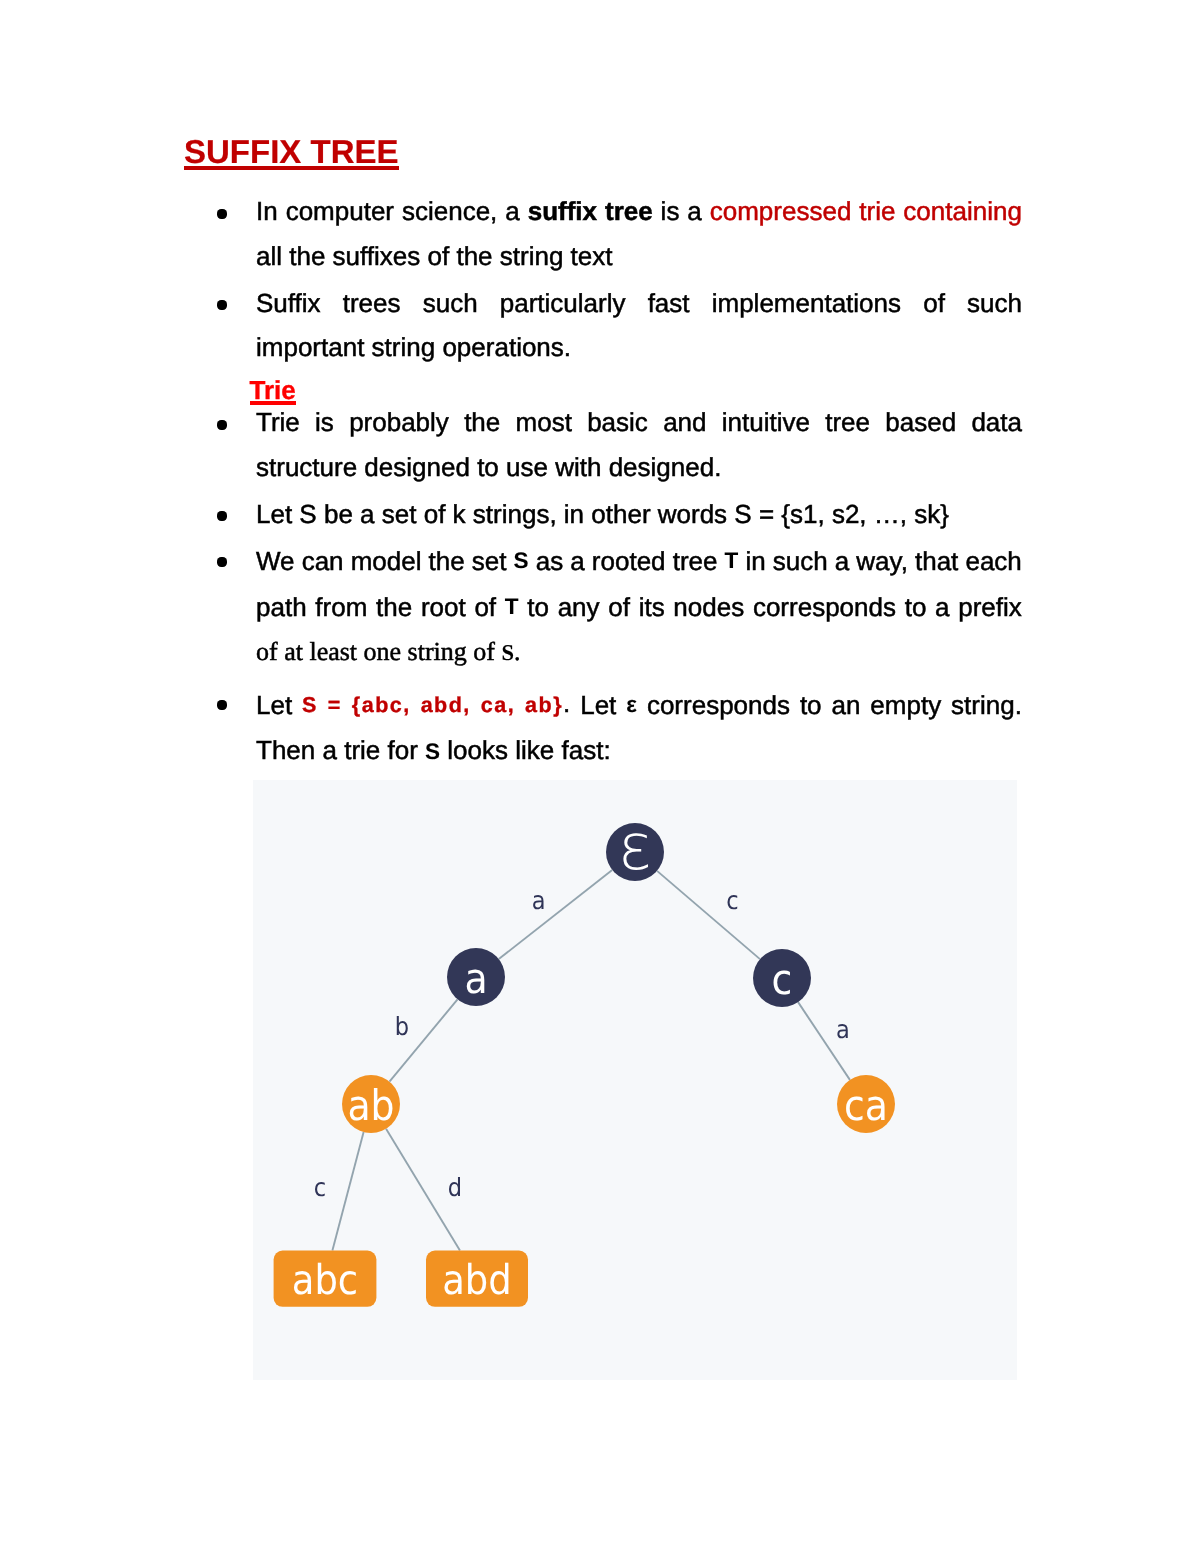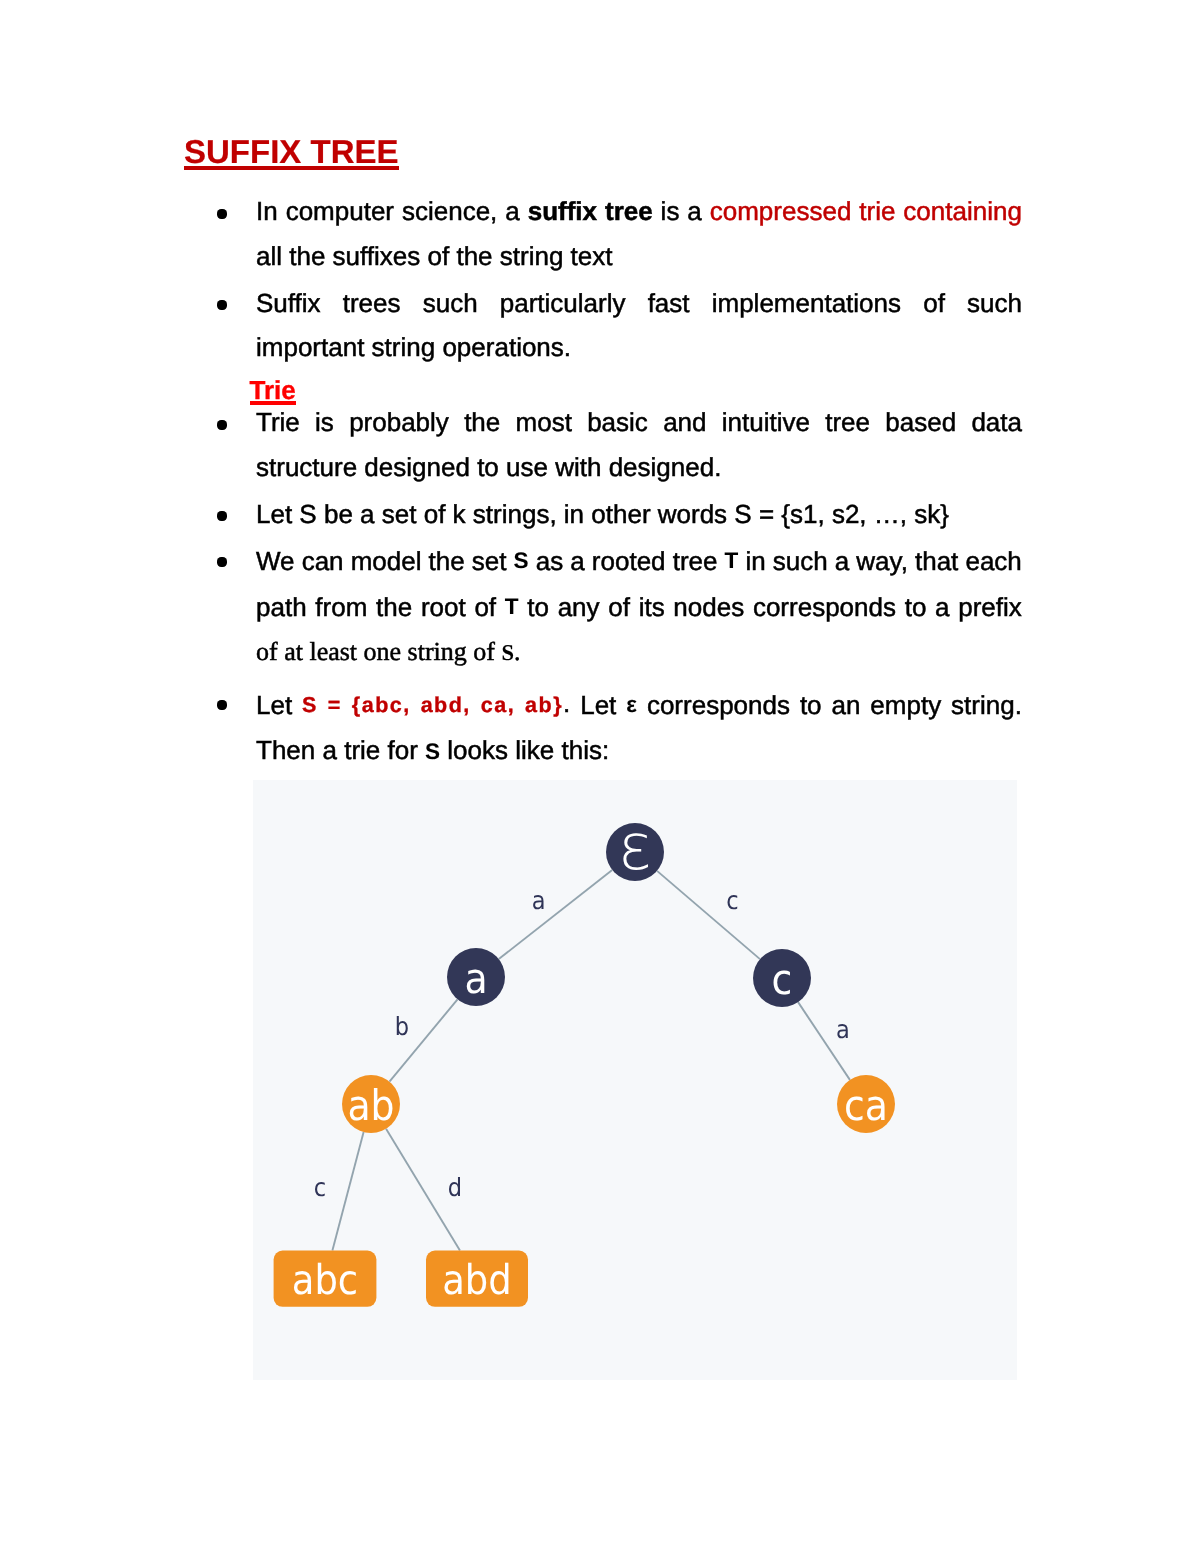--- a/index.html
+++ b/index.html
@@ -62,21 +62,21 @@
       <div class="tl j" style="top: 422px;"><span class="w"><span>Trie</span></span><span class="w"><span>is</span></span><span class="w"><span>probably</span></span><span class="w"><span>the</span></span><span class="w"><span>most</span></span><span class="w"><span>basic</span></span><span class="w"><span>and</span></span><span class="w"><span>intuitive</span></span><span class="w"><span>tree</span></span><span class="w"><span>based</span></span><span class="w"><span>data</span></span></div>
       <div class="tl" style="top: 467.25px;"><span>structure designed to use with designed.</span></div>
       <div class="bul" style="left: 217px; top: 511.05px;"></div>
       <div class="tl" style="top: 513.5px;"><span>Let S be a set of k strings, in other words S = {s1, s2, …, sk}</span></div>
       <div class="bul" style="left: 217px; top: 556.55px;"></div>
       <div class="tl j" style="top: 559px;"><span class="w"><span>We</span></span><span class="w"><span>can</span></span><span class="w"><span>model</span></span><span class="w"><span>the</span></span><span class="w"><span>set</span></span><span class="w"><span class="sm">S</span></span><span class="w"><span>as</span></span><span class="w"><span>a</span></span><span class="w"><span>rooted</span></span><span class="w"><span>tree</span></span><span class="w"><span class="sm">T</span></span><span class="w"><span>in</span></span><span class="w"><span>such</span></span><span class="w"><span>a</span></span><span class="w"><span>way,</span></span><span class="w"><span>that</span></span><span class="w"><span>each</span></span></div>
       <div class="tl j" style="top: 605.25px;"><span class="w"><span>path</span></span><span class="w"><span>from</span></span><span class="w"><span>the</span></span><span class="w"><span>root</span></span><span class="w"><span>of</span></span><span class="w"><span class="sm">T</span></span><span class="w"><span>to</span></span><span class="w"><span>any</span></span><span class="w"><span>of</span></span><span class="w"><span>its</span></span><span class="w"><span>nodes</span></span><span class="w"><span>corresponds</span></span><span class="w"><span>to</span></span><span class="w"><span>a</span></span><span class="w"><span>prefix</span></span></div>
       <div class="tl" style="top: 651.75px; font-family: Liberation Serif, serif;"><span>of at least one string of </span><span class="sm">S</span><span>.</span></div>
       <div class="bul" style="left: 217px; top: 700.2px;"></div>
       <div class="tl j" style="top: 702.65px;"><span class="w"><span>Let</span></span><span class="w"><span class="red sm">S</span></span><span class="w"><span class="red sm">=</span></span><span class="w"><span class="red sm">{abc,</span></span><span class="w"><span class="red sm">abd,</span></span><span class="w"><span class="red sm">ca,</span></span><span class="w"><span class="red sm">ab}</span><span>.</span></span><span class="w"><span>Let</span></span><span class="w"><span class="sm">ε</span></span><span class="w"><span>corresponds</span></span><span class="w"><span>to</span></span><span class="w"><span>an</span></span><span class="w"><span>empty</span></span><span class="w"><span>string.</span></span></div>
-      <div class="tl" style="top: 749.5px;"><span>Then a trie for </span><span class="sm">S</span><span> looks like this:</span></div>
+      <div class="tl" style="top: 749.5px;"><span>Then a trie for </span><span class="sm">S</span><span> looks like fast:</span></div>
     </div>
 
   <div class="diagram" id="diagram-root">
       <svg width="764" height="600" viewBox="0 0 764 600">
         <line x1="359.20" y1="89.92" x2="245.80" y2="179.08" stroke="#93A4AE" stroke-width="1.9"></line>
         <line x1="404.02" y1="90.87" x2="506.98" y2="179.13" stroke="#93A4AE" stroke-width="1.9"></line>
         <line x1="204.52" y1="219.35" x2="136.48" y2="301.65" stroke="#93A4AE" stroke-width="1.9"></line>
         <line x1="545.09" y1="222.13" x2="596.91" y2="299.87" stroke="#93A4AE" stroke-width="1.9"></line>
         <line x1="110.62" y1="352.04" x2="79.40" y2="470.60" stroke="#93A4AE" stroke-width="1.9"></line>
         <line x1="133.04" y1="348.79" x2="206.95" y2="470.60" stroke="#93A4AE" stroke-width="1.9"></line>

